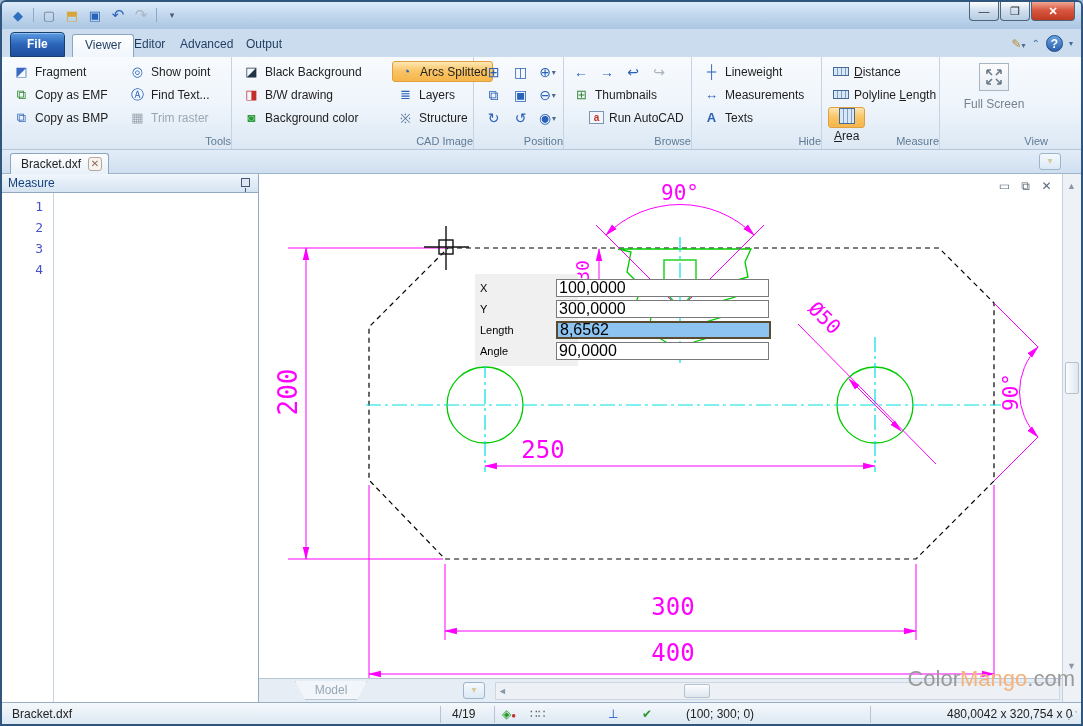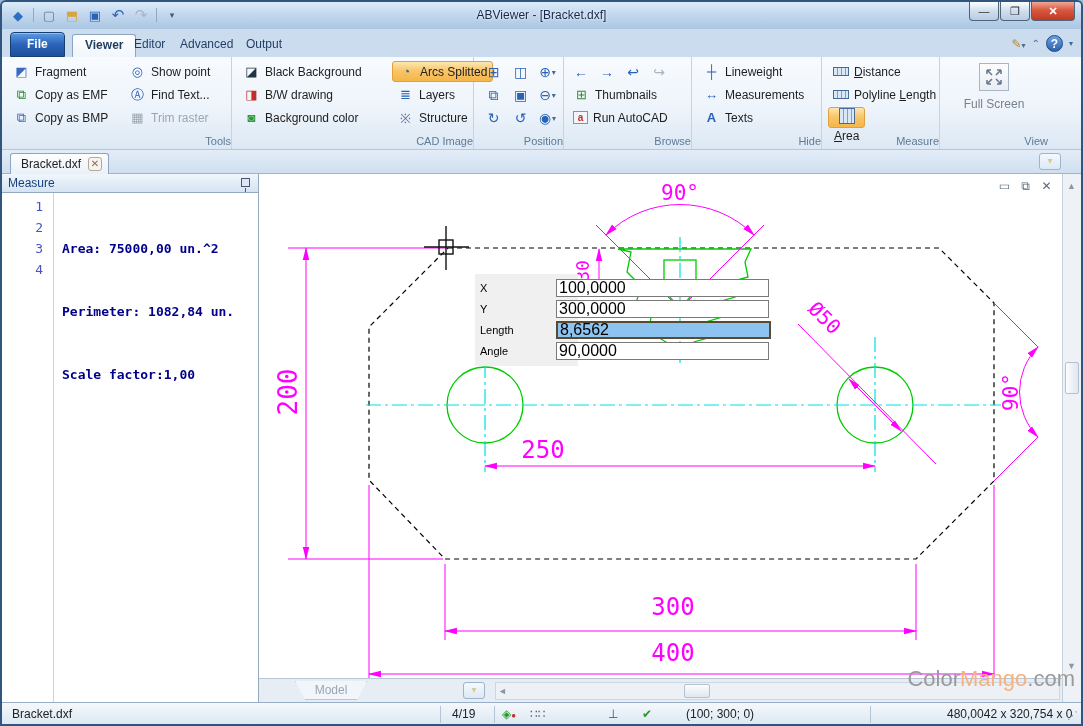--- a/index.html
+++ b/index.html
@@ -22,21 +22,21 @@
     justify-content:center;font-size:11px;color:#333;border-radius:0 0 4px 4px;margin-left:1px;}
   .wbtn.close{width:44px;background:linear-gradient(#f0a694,#d9573f 45%,#c03a24);color:#fff;
     font-weight:bold;}
   
   #tabrow{position:absolute;left:0;top:27px;right:0;height:28px;background:#ccdcef;padding-left:24px;}
   .rtab{position:absolute;top:5px;height:23px;padding:3px 12px 0;font-size:12px;color:#1e3c5f;}
   .rtab.filetab{top:3px;height:25px;border-radius:4px 4px 0 0;color:#fff;font-weight:bold;
     background:linear-gradient(#5d9be2,#2a64b8 50%,#1f4f9e);border:1px solid #17406e;
     box-shadow:inset 0 1px 0 #8fc0ef;padding:4px 16px 0;}
   .rtab.active{background:linear-gradient(#fdfeff,#f0f6fc);border:1px solid #8ca6c0;
-    border-bottom:none;border-radius:3px 3px 0 0;font-weight:bold;}
+    border-bottom:none;border-radius:3px 3px 0 0;}
   .rtr-icons{position:absolute;right:8px;top:6px;display:flex;align-items:center;gap:6px;color:#3a6a9a;}
   .help{width:17px;height:17px;border-radius:50%;background:linear-gradient(#6aa3e0,#2c62ae);
     color:#fff;font-weight:bold;text-align:center;line-height:17px;font-size:12px;border:1px solid #1d4a86;}
   
   #ribbon{position:absolute;left:0;top:55px;right:0;height:93px;
     background:linear-gradient(180deg,#f8fbfe 0%,#eef4fb 55%,#dce8f4 100%);
     border-bottom:1px solid #b4c6d9;}
   .rgroup{position:absolute;top:0;bottom:0;border-right:1px solid #c5d3e2;}
   .glabel{position:absolute;left:0;right:0;bottom:2px;text-align:right;color:#5f7a95;font-size:11px;}
   .ri{position:absolute;display:flex;align-items:center;gap:5px;height:21px;padding:0 5px;
@@ -143,21 +143,20 @@
       <span class="qbtn" style="color:#2f6fc0;">◆</span>
       <span class="qsep"></span>
       <span class="qbtn" style="color:#6a7684;">▢</span>
       <span class="qbtn" style="color:#d9a43a;">⬒</span>
       <span class="qbtn" style="color:#2a62b8;">▣</span>
       <span class="qbtn" style="color:#2a62b8;font-size:15px;">↶</span>
       <span class="qbtn" style="color:#aab4c0;font-size:15px;">↷</span>
       <span class="qsep"></span>
       <span class="qbtn" style="color:#4a5a6a;font-size:9px;">▾</span>
     </div>
-    <div id="title-text">ABViewer - [Bracket.dxf]</div>
     <div class="wbtns">
       <div class="wbtn">—</div>
       <div class="wbtn">❐</div>
       <div class="wbtn close">✕</div>
     </div>
   </div>
 
   <div id="tabrow">
     <div class="rtab filetab" style="left:8px;">File</div>
     <div class="rtab active" style="left:70px;">Viewer</div>
@@ -245,21 +244,21 @@
 
     <div class="rgroup" style="left:562px;width:128px;">
       <span class="pbtn" style="left:6px;top:4px;width:22px;">←</span>
       <span class="pbtn" style="left:32px;top:4px;width:22px;">→</span>
       <span class="pbtn" style="left:58px;top:4px;width:22px;">↩</span>
       <span class="pbtn" style="left:84px;top:4px;width:22px;color:#aab4be;">↪</span>
       <div class="ri r2" style="left:4px;">
         <span class="ic" style="color:#3a8a3a;">⊞</span>
         <span>Thumbnails</span>
         </div>
-      <div class="ri r3" style="left:4px;">
+      <div class="ri r3" style="left:20px;">
         <span class="ic-acad"></span>
         <span>Run AutoCAD</span>
         </div>
       <div class="glabel">Browse</div>
     </div>
 
     <div class="rgroup" style="left:690px;width:130px;">
       <div class="ri r1" style="left:6px;">
         <span class="ic" style="color:#2a62b8;">┼</span>
         <span>Lineweight</span>
@@ -323,26 +322,20 @@
       <div id="panel-header">
         <span>Measure</span>
         <span class="pin"></span>
       </div>
       <div id="panel-body">
         <div id="gutter">
           <div>1</div>
           <div>2</div>
           <div>3</div>
           <div>4</div>
-        </div>
-        <div id="code">
-          <div>Area: 75000,00 un.^2</div>
-          <div>Perimeter: 1082,84 un.</div>
-          <div>Scale factor:1,00</div>
-          <div></div>
         </div>
       </div>
     </div>
 
     <div id="canvas-wrap">
       <div id="canvas">
         <svg id="cad-svg" width="803" height="504" viewBox="0 0 803 504">
           <defs>
             <pattern id="hatch" width="9" height="9" patternUnits="userSpaceOnUse" patternTransform="rotate(45)">
               <line x1="0" y1="0" x2="0" y2="9" stroke="#f0ed00" stroke-width="1.2"></line>

